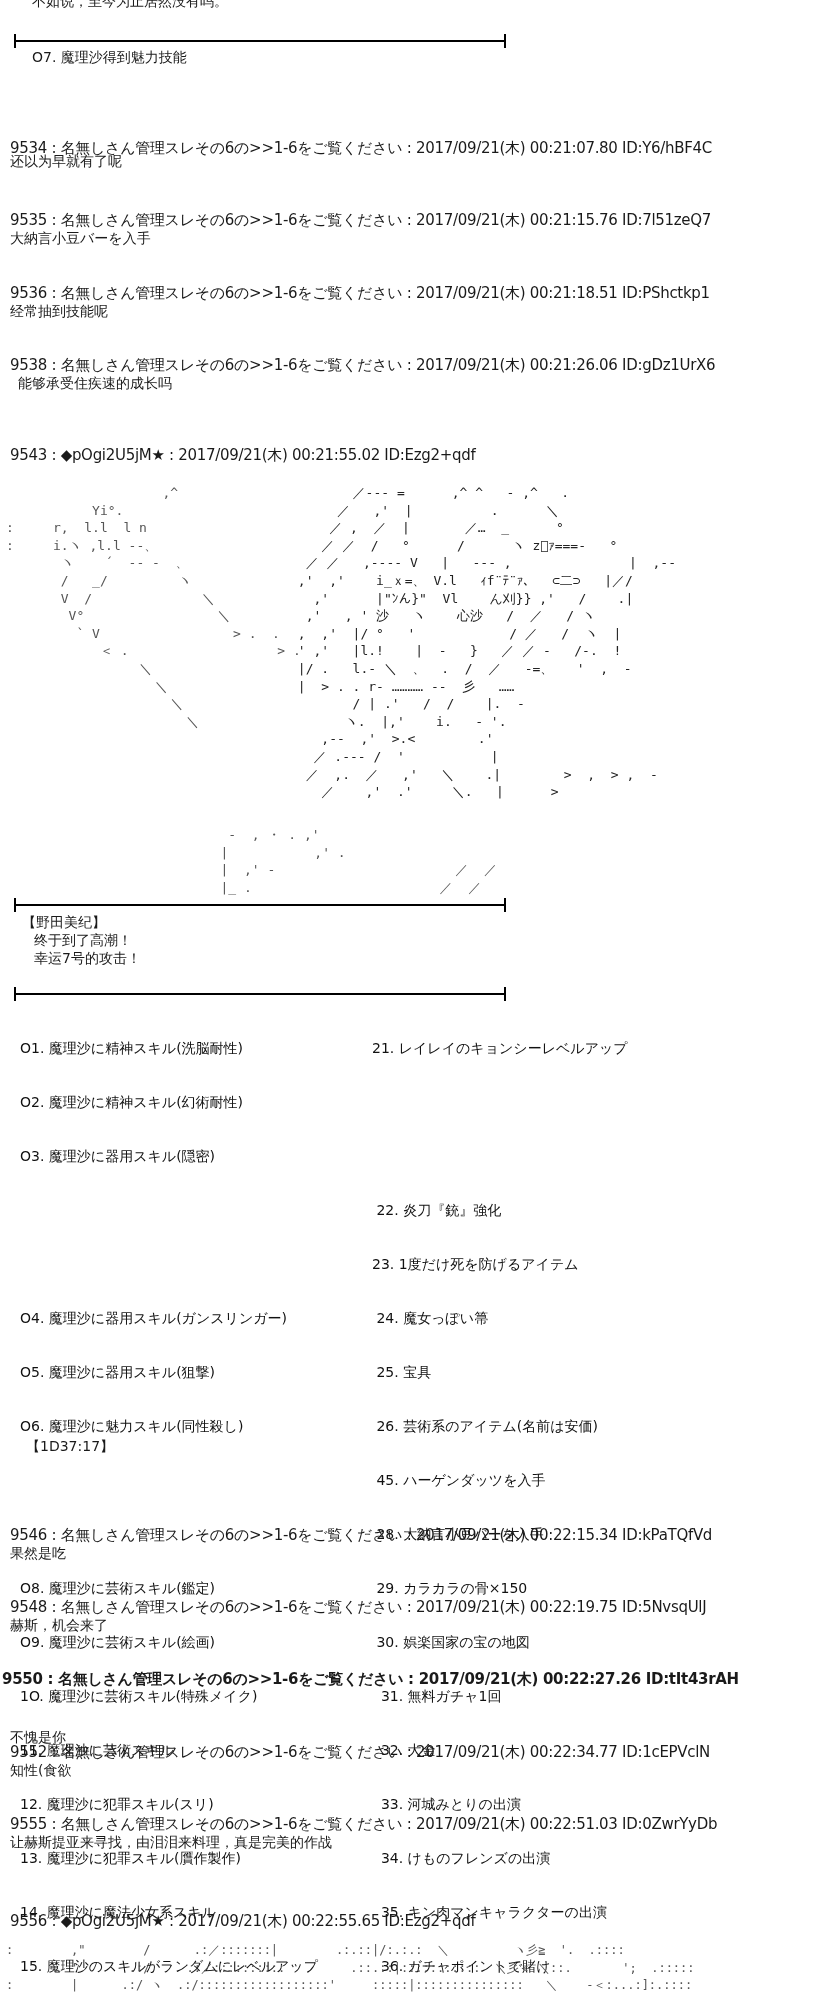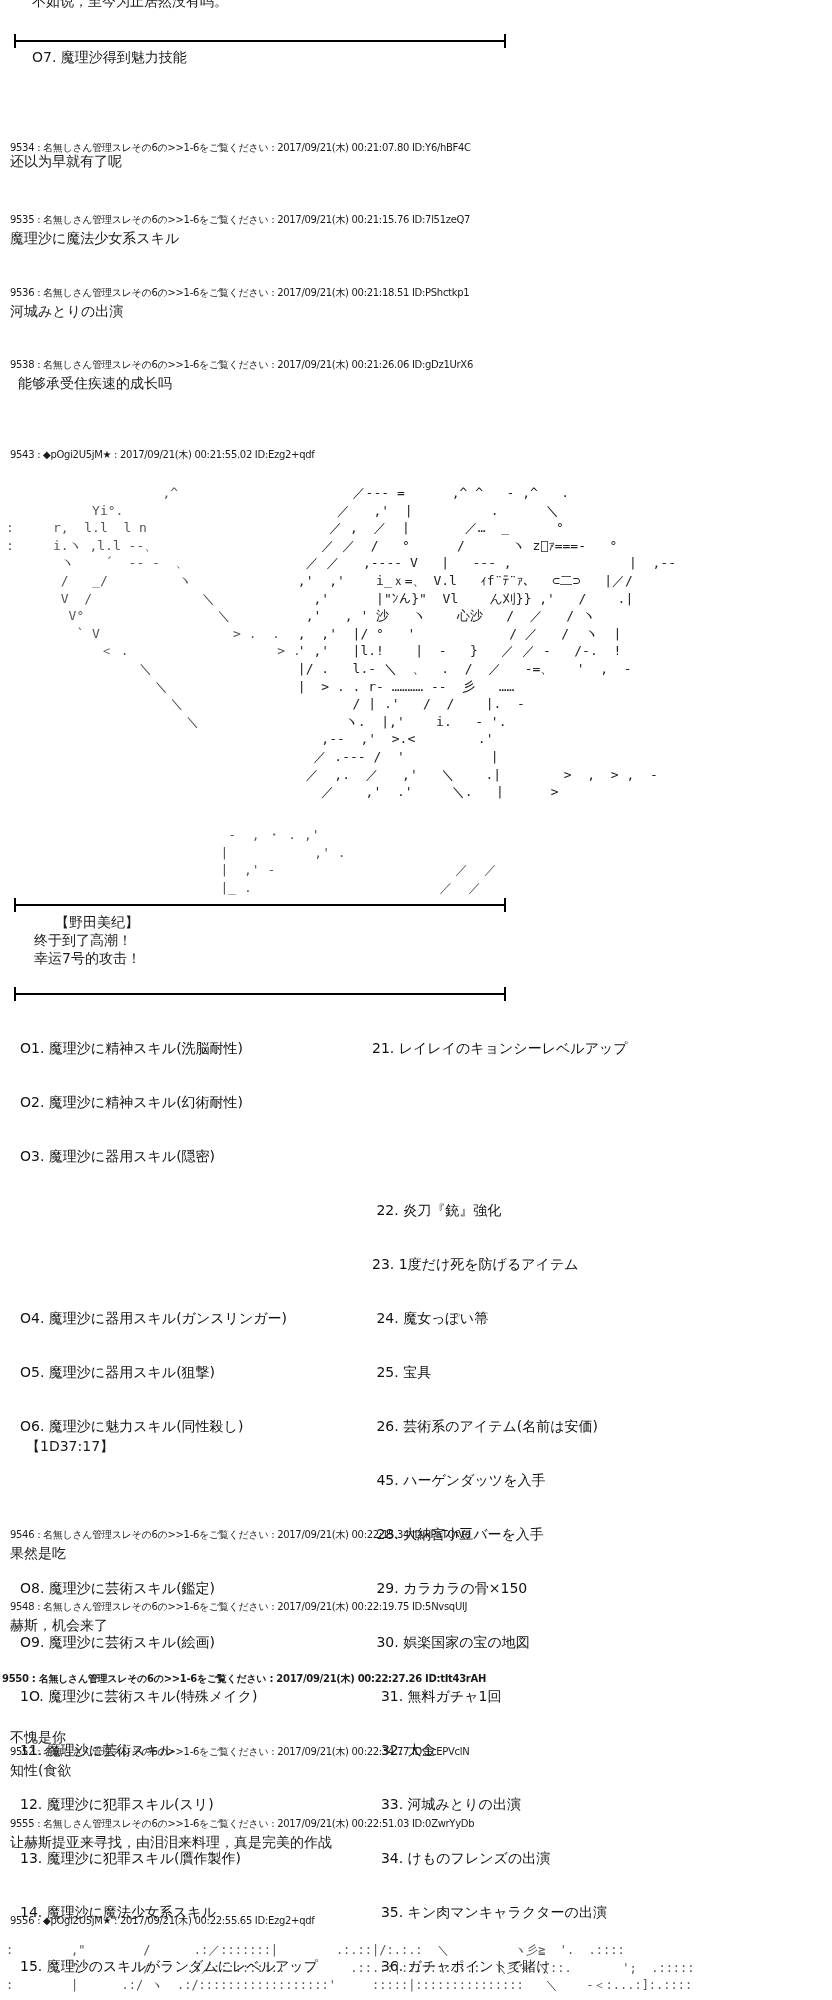--- a/index.html
+++ b/index.html
@@ -1,21 +1,21 @@
 <!DOCTYPE html>
 <html><head>
 <meta charset="utf-8">
 <style>
   html, body { margin: 0; padding: 0; background: #ffffff; }
   body {
     width: 832px; height: 2000px; position: relative; overflow: hidden;
     font-family: "DejaVu Sans", sans-serif; color: #111111;
   }
   .t { position: absolute; white-space: pre; font-size: 14px; line-height: 18px; color: #1a1a1a; }
-  .hdr { font-size: 10px; letter-spacing: -0.3px; }
+  .hdr { font-size: 15px; letter-spacing: -0.3px; }
   .rule { position: absolute; height: 2px; background: #000; }
   .rule::before, .rule::after { content: ""; position: absolute; width: 2px; height: 14px; top: -6px; background: #000; }
   .rule::before { left: 0; }
   .rule::after { right: 0; }
   .aa {
     position: absolute; white-space: pre; font-family: "DejaVu Sans Mono", monospace;
     font-size: 13px; line-height: 17.6px; color: #222; letter-spacing: 0px;
   }
   .aa.light { color: #555; }
   .list { position: absolute; font-size: 14px; line-height: 18px; white-space: pre; }
@@ -28,25 +28,25 @@
 
 <div class="rule" style="left:14px; top:40px; width:492px;"></div>
 <div class="t" style="left:32px; top:48px;">O7. 魔理沙得到魅力技能</div>
 
 <div>
   <div class="t hdr" style="left:10px; top:139px;">9534 : 名無しさん管理スレその6の&gt;&gt;1-6をご覧ください : 2017/09/21(木) 00:21:07.80 ID:Y6/hBF4C</div>
   <div class="t" style="left:10px; top:152px;">还以为早就有了呢</div>
 </div>
 <div>
   <div class="t hdr" style="left:10px; top:211px;">9535 : 名無しさん管理スレその6の&gt;&gt;1-6をご覧ください : 2017/09/21(木) 00:21:15.76 ID:7l51zeQ7</div>
-  <div class="t" style="left:10px; top:229px;">魔理沙に魔法少女系スキル</div>
+  <div class="t" style="left:10px; top:229px;">大納言小豆バーを入手</div>
 </div>
 <div>
   <div class="t hdr" style="left:10px; top:284px;">9536 : 名無しさん管理スレその6の&gt;&gt;1-6をご覧ください : 2017/09/21(木) 00:21:18.51 ID:PShctkp1</div>
-  <div class="t" style="left:10px; top:302px;">河城みとりの出演</div>
+  <div class="t" style="left:10px; top:302px;">经常抽到技能呢</div>
 </div>
 <div>
   <div class="t hdr" style="left:10px; top:356px;">9538 : 名無しさん管理スレその6の&gt;&gt;1-6をご覧ください : 2017/09/21(木) 00:21:26.06 ID:gDz1UrX6</div>
   <div class="t" style="left:10px; top:374px;margin-left:8px;">能够承受住疾速的成长吗</div>
 </div>
 
 <div>
   <div class="t hdr" style="left:10px; top:446px;">9543 : ◆pOgi2U5jM★ : 2017/09/21(木) 00:21:55.02 ID:Ezg2+qdf</div>
   <div class="aa light" style="left:6px; top:484px;">                    ,^
            Yi°.
@@ -82,21 +82,21 @@
   ／  ,.  ／   ,'   ＼    .|        &gt;  ,  &gt; ,  ‐
     ／    ,'  .'     ＼.   |      &gt;
 </div>
   <div class="aa light" style="left:150px; top:826px;">          ‐  , ・ . ,'
          |           ,' .
          |  ,' ‐                       ／  ／
          |_ .                        ／  ／</div>
 </div>
 
 <div class="rule" style="left:14px; top:904px; width:492px;"></div>
-<div class="t" style="left:22px; top:913px;margin-left:33px;">【野田美纪】</div>
+<div class="t" style="left:22px; top:913px;">【野田美纪】</div>
 <div class="t" style="left:34px; top:931px;">终于到了高潮！</div>
 <div class="t" style="left:34px; top:949px;">幸运7号的攻击！</div>
 <div class="rule" style="left:14px; top:993px; width:492px;"></div>
 
 <div class="list" style="left:20px; top:1003px;">
   <div>O1. 魔理沙に精神スキル(洗脳耐性)</div>
   <div>O2. 魔理沙に精神スキル(幻術耐性)</div>
   <div>O3. 魔理沙に器用スキル(隠密)</div>
   <div></div>
   <div></div>

